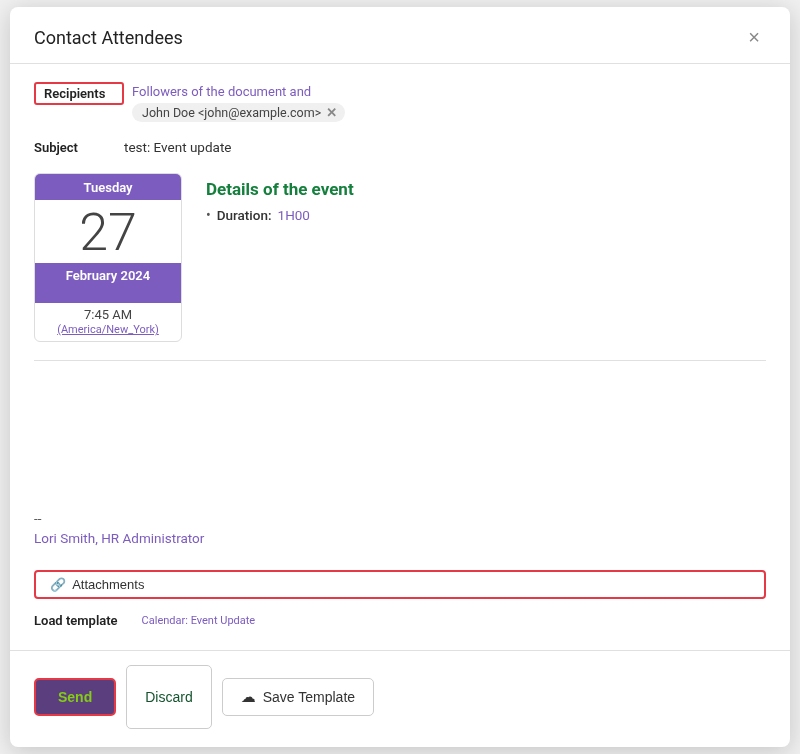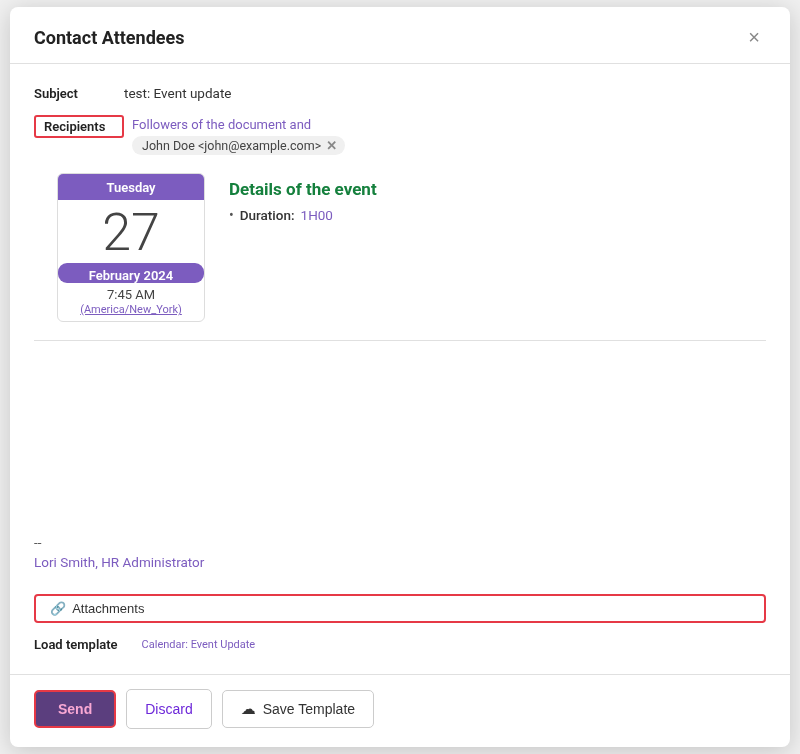--- a/index.html
+++ b/index.html
@@ -23,21 +23,21 @@
     }
     .dialog-header {
       display: flex;
       justify-content: space-between;
       align-items: center;
       padding: 18px 24px 14px 24px;
       border-bottom: 1px solid #e0e0e0;
     }
     .dialog-title {
       font-size: 18px;
-      font-weight: 700;
+      font-weight: 400;
       color: #222;
     }
     .close-btn {
       background: none;
       border: none;
       cursor: pointer;
       font-size: 20px;
       color: #888;
       line-height: 1;
       padding: 2px 6px;
@@ -99,21 +99,20 @@
     .subject-value {
       font-size: 13.5px;
       color: #333;
       padding-top: 3px;
     }
     .event-section {
       display: flex;
       gap: 24px;
       margin-bottom: 10px;
       margin-top: 4px;
-      margin-left: 23px;
     }
     .calendar-widget {
       border: 1px solid #ddd;
       border-radius: 6px;
       overflow: hidden;
       min-width: 148px;
       max-width: 148px;
       font-size: 13px;
     }
     .cal-header {
@@ -130,23 +129,22 @@
       font-weight: 300;
       color: #444;
       padding: 4px 0 2px 0;
       line-height: 1.1;
     }
     .cal-month-bar {
       background: #7c5cbf;
       color: #fff;
       text-align: center;
       font-weight: 600;
-      padding: 5px 0 0 0;
-      font-size: 13px;
-      border-radius: 9px;
+      padding: 5px 0 20px 0;
+      font-size: 13px;
     }
     .cal-time {
       text-align: center;
       font-size: 13px;
       color: #444;
       padding: 4px 0 1px 0;
     }
     .cal-tz {
       text-align: center;
       font-size: 11px;
@@ -233,34 +231,34 @@
     }
     .dialog-footer {
       border-top: 1px solid #e0e0e0;
       padding: 14px 24px 18px 24px;
       display: flex;
       gap: 10px;
       align-items: center;
     }
     .btn-send {
       background: #5b3e7e;
-      color: #f9a8d4;
+      color: #84cc16;
       border: 2px solid #e63946;
       border-radius: 5px;
       padding: 9px 22px;
       font-size: 14px;
       font-weight: 600;
       cursor: pointer;
     }
     .btn-discard {
       background: #fff;
-      color: #6d28d9;
+      color: #14532d;
       border: 1px solid #ccc;
       border-radius: 5px;
-      padding: 11px 18px;
+      padding: 23px 18px;
       font-size: 14px;
       cursor: pointer;
     }
     .btn-save-template {
       background: #fff;
       color: #333;
       border: 1px solid #ccc;
       border-radius: 5px;
       padding: 9px 18px;
       font-size: 14px;
@@ -277,37 +275,37 @@
 <body>
 
 <div class="dialog">
 
   <div class="dialog-header">
     <span class="dialog-title">Contact Attendees</span>
     <button class="close-btn">×</button>
   </div>
 
   <div class="dialog-body">
-
-    <div class="field-row">
-      <div class="field-label">Subject</div>
-      <span class="subject-value">test: Event update</span>
-    </div>
 
     <div class="field-row">
       <div class="field-label highlighted">Recipients</div>
       <div class="recipients-content">
         <span class="recipients-text">Followers of the document and</span>
         <div class="tag">
           <span>John Doe &lt;john@example.com&gt;</span>
           <span class="tag-x">✕</span>
         </div>
       </div>
     </div>
 
+    <div class="field-row">
+      <div class="field-label">Subject</div>
+      <span class="subject-value">test: Event update</span>
+    </div>
+
     <div class="event-section">
 
       <div class="calendar-widget">
         <div class="cal-header">Tuesday</div>
         <div class="cal-day">27</div>
         <div class="cal-month-bar">February 2024</div>
         <div class="cal-time">7:45 AM</div>
         <div class="cal-tz">(America/New_York)</div>
       </div>
 

